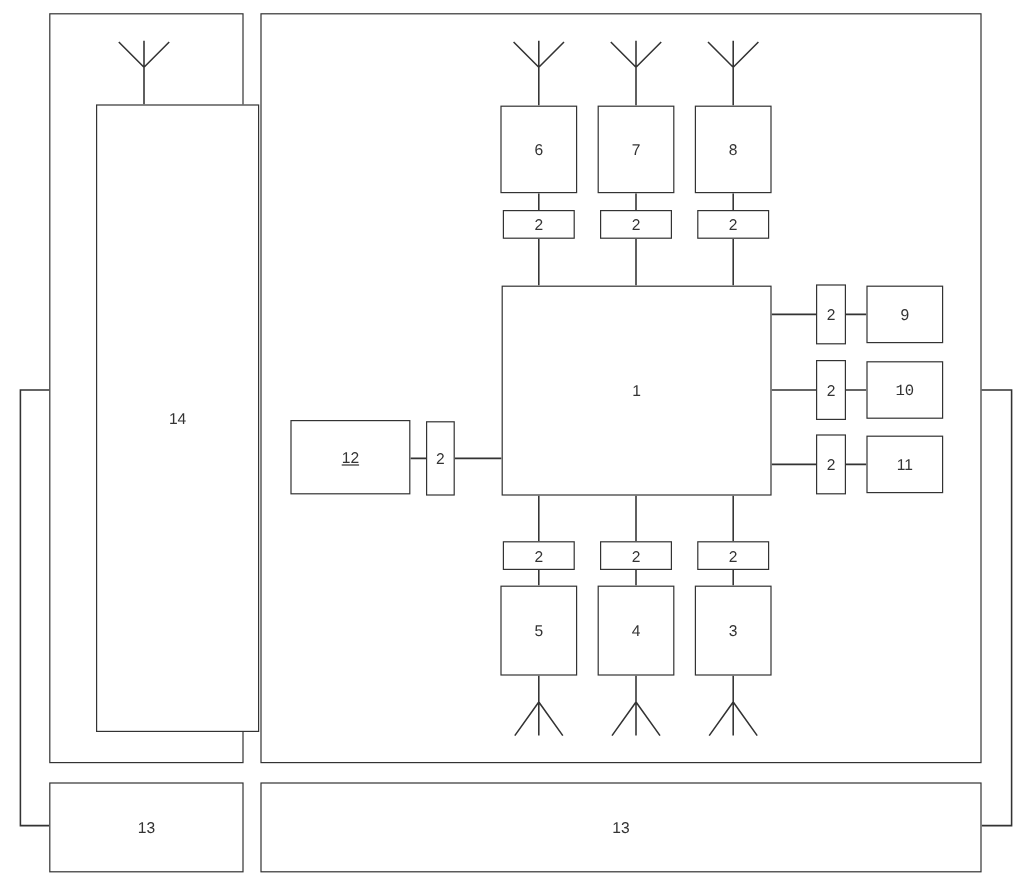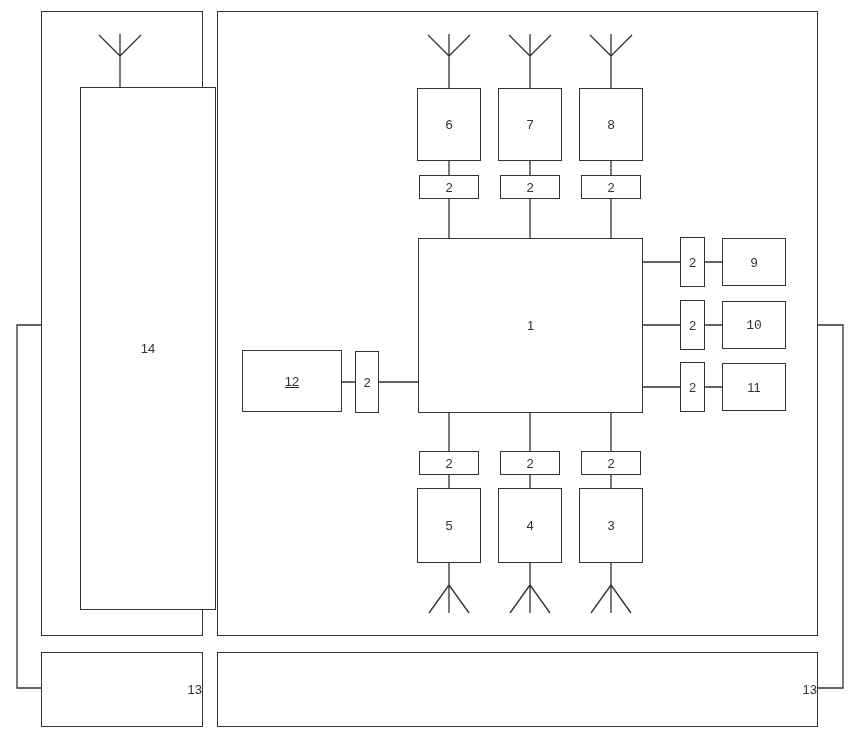--- a/index.html
+++ b/index.html
@@ -12,21 +12,21 @@
     overflow:hidden;
   }
   .box{
     position:absolute;
     border:1.2px solid #333333;
     background:#ffffff;
     display:flex;align-items:center;justify-content:center;
     box-sizing:border-box;
   }
   .panel{border-width:1.8px;background:transparent;}
-  .bar{border-width:1.8px;justify-content:flex-end;}
+  .bar{border-width:1.8px;}
   svg{position:absolute;left:0;top:0;}
   .lbl{color:#333333;}
 </style>
 </head>
 <body>
 
 <div id="stage">
 
   <svg width="860" height="742" viewBox="0 0 860 742">
     <g stroke="#333333" stroke-width="1.3" fill="none">

